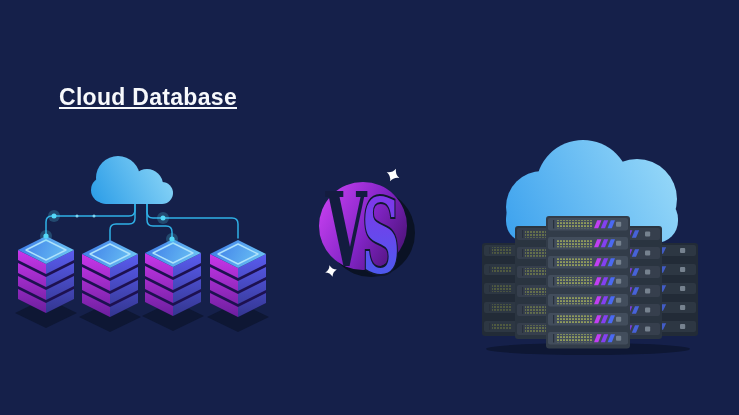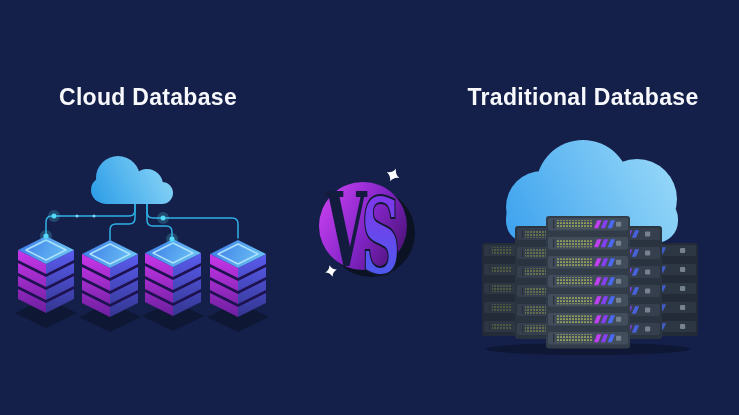--- a/index.html
+++ b/index.html
@@ -1,33 +1,32 @@
 <!DOCTYPE html>
 <html><head>
 <meta charset="utf-8">
 <style>
   html,body{margin:0;padding:0;}
   body{background:#0d1430;font-family:"Liberation Sans", sans-serif;}
   .stage{position:relative;width:739px;height:415px;margin:0 auto;background:#15204a;overflow:hidden;}
   .title{position:absolute;top:84px;margin:0;font-size:23px;font-weight:700;color:#f7f9fc;
          text-align:center;letter-spacing:.3px;font-family:"Liberation Sans", sans-serif;}
-  .title.left{left:0;width:296px;}
+  .title.left{left:0;width:296px;text-decoration:underline;}
   .title.right{left:432px;width:302px;}
   svg{position:absolute;display:block;}
   #left-illustration{left:10px;top:140px;}
   #vs-badge{left:300px;top:150px;}
   #right-illustration{left:470px;top:135px;}
 </style>
 </head>
 <body>
 
 <div class="stage">
 
   <h1 class="title left">Cloud Database</h1>
-  <h1 class="title right">Traditional Database</h1>
 
   <svg id="left-illustration" width="280" height="212" viewBox="0 0 280 212">
     <defs>
       <linearGradient id="gcl" gradientUnits="userSpaceOnUse" x1="85" y1="60" x2="165" y2="18">
         <stop offset="0" stop-color="#2f9fe8"></stop>
           <stop offset="1" stop-color="#93daf8"></stop>
       </linearGradient>
       <linearGradient id="gtop" gradientUnits="userSpaceOnUse" x1="-24" y1="-12" x2="24" y2="12">
         <stop offset="0" stop-color="#3f7de8"></stop>
           <stop offset="1" stop-color="#6cc6f5"></stop>

